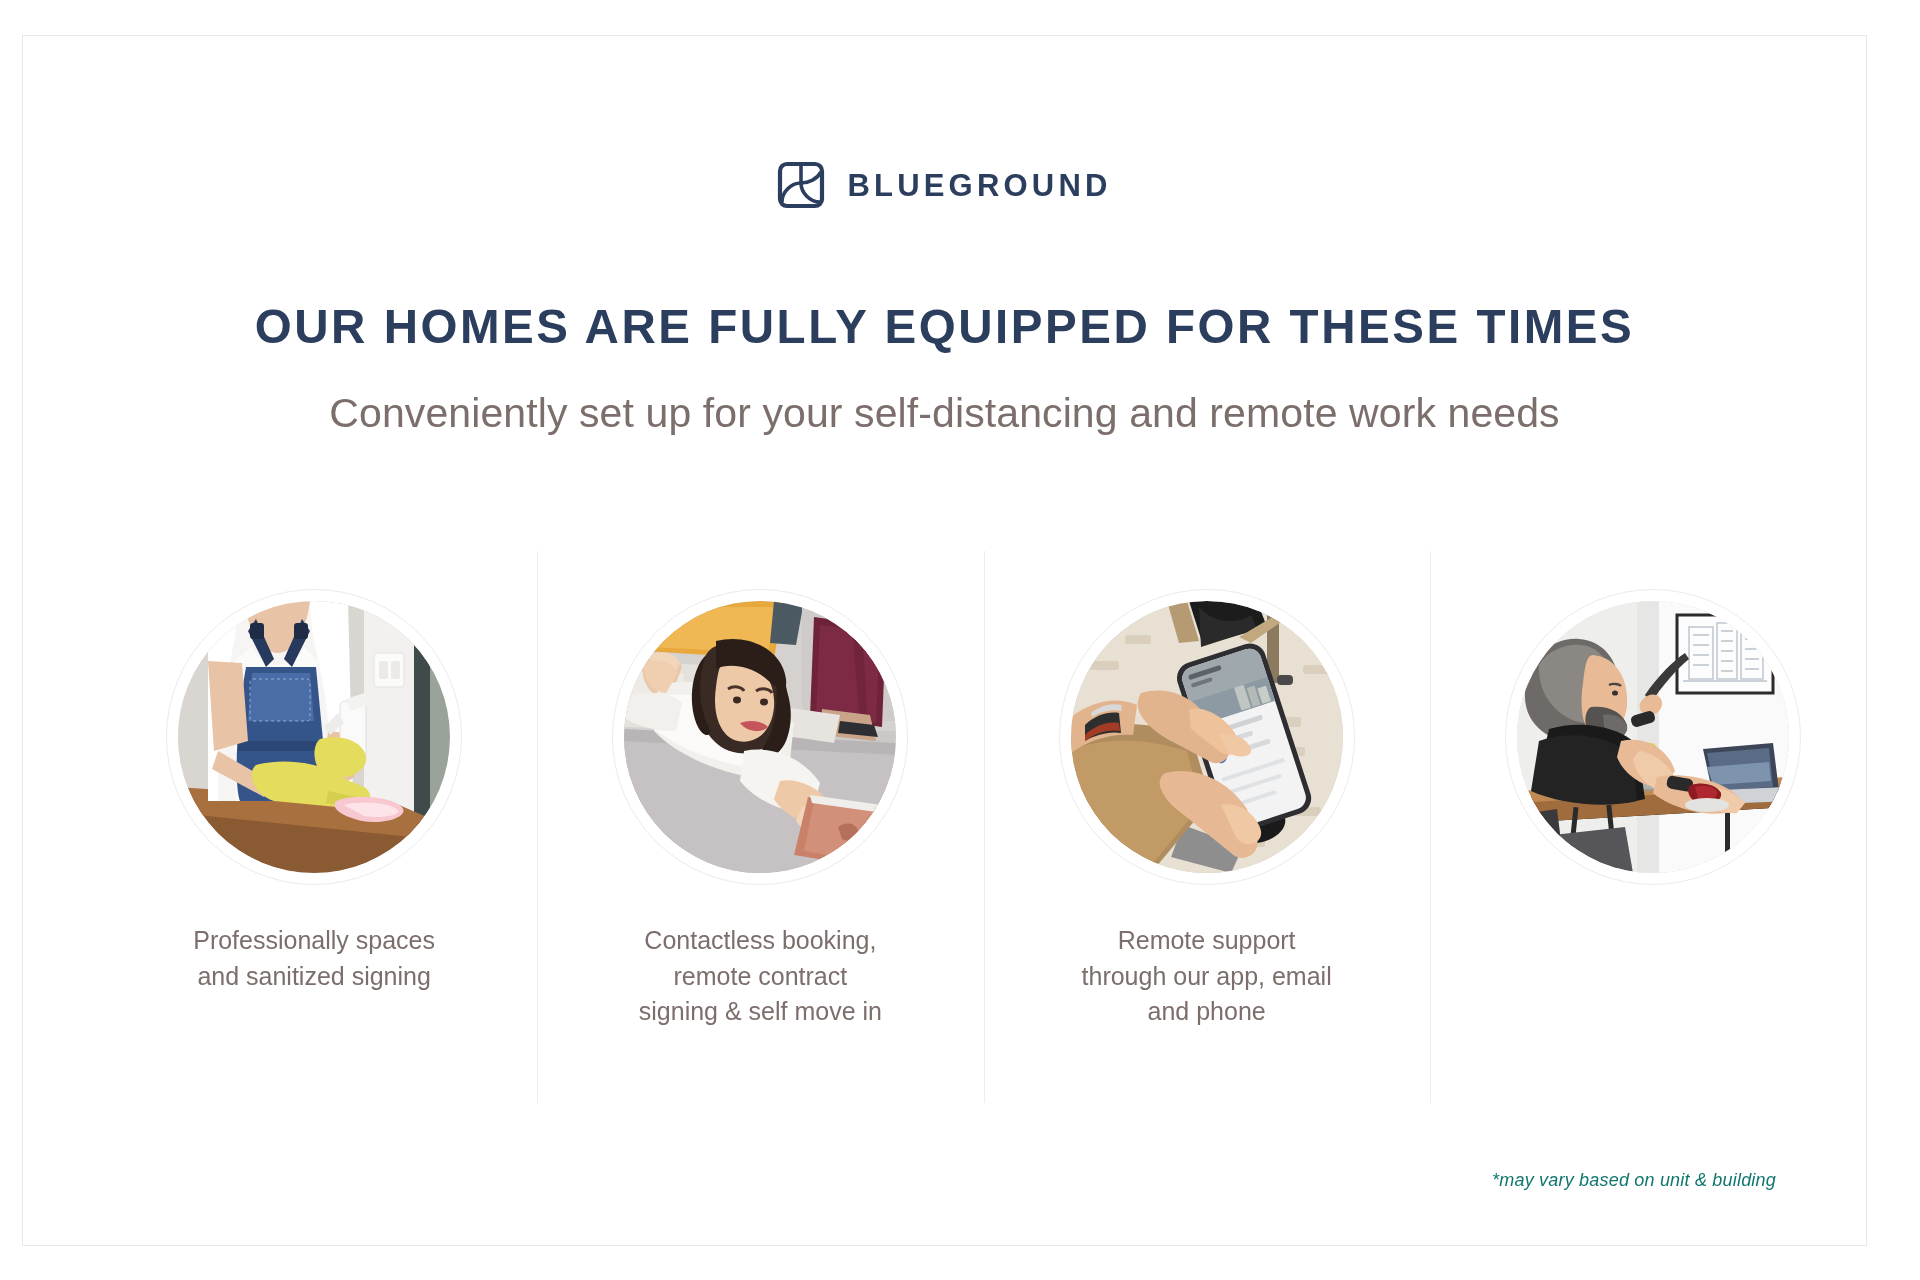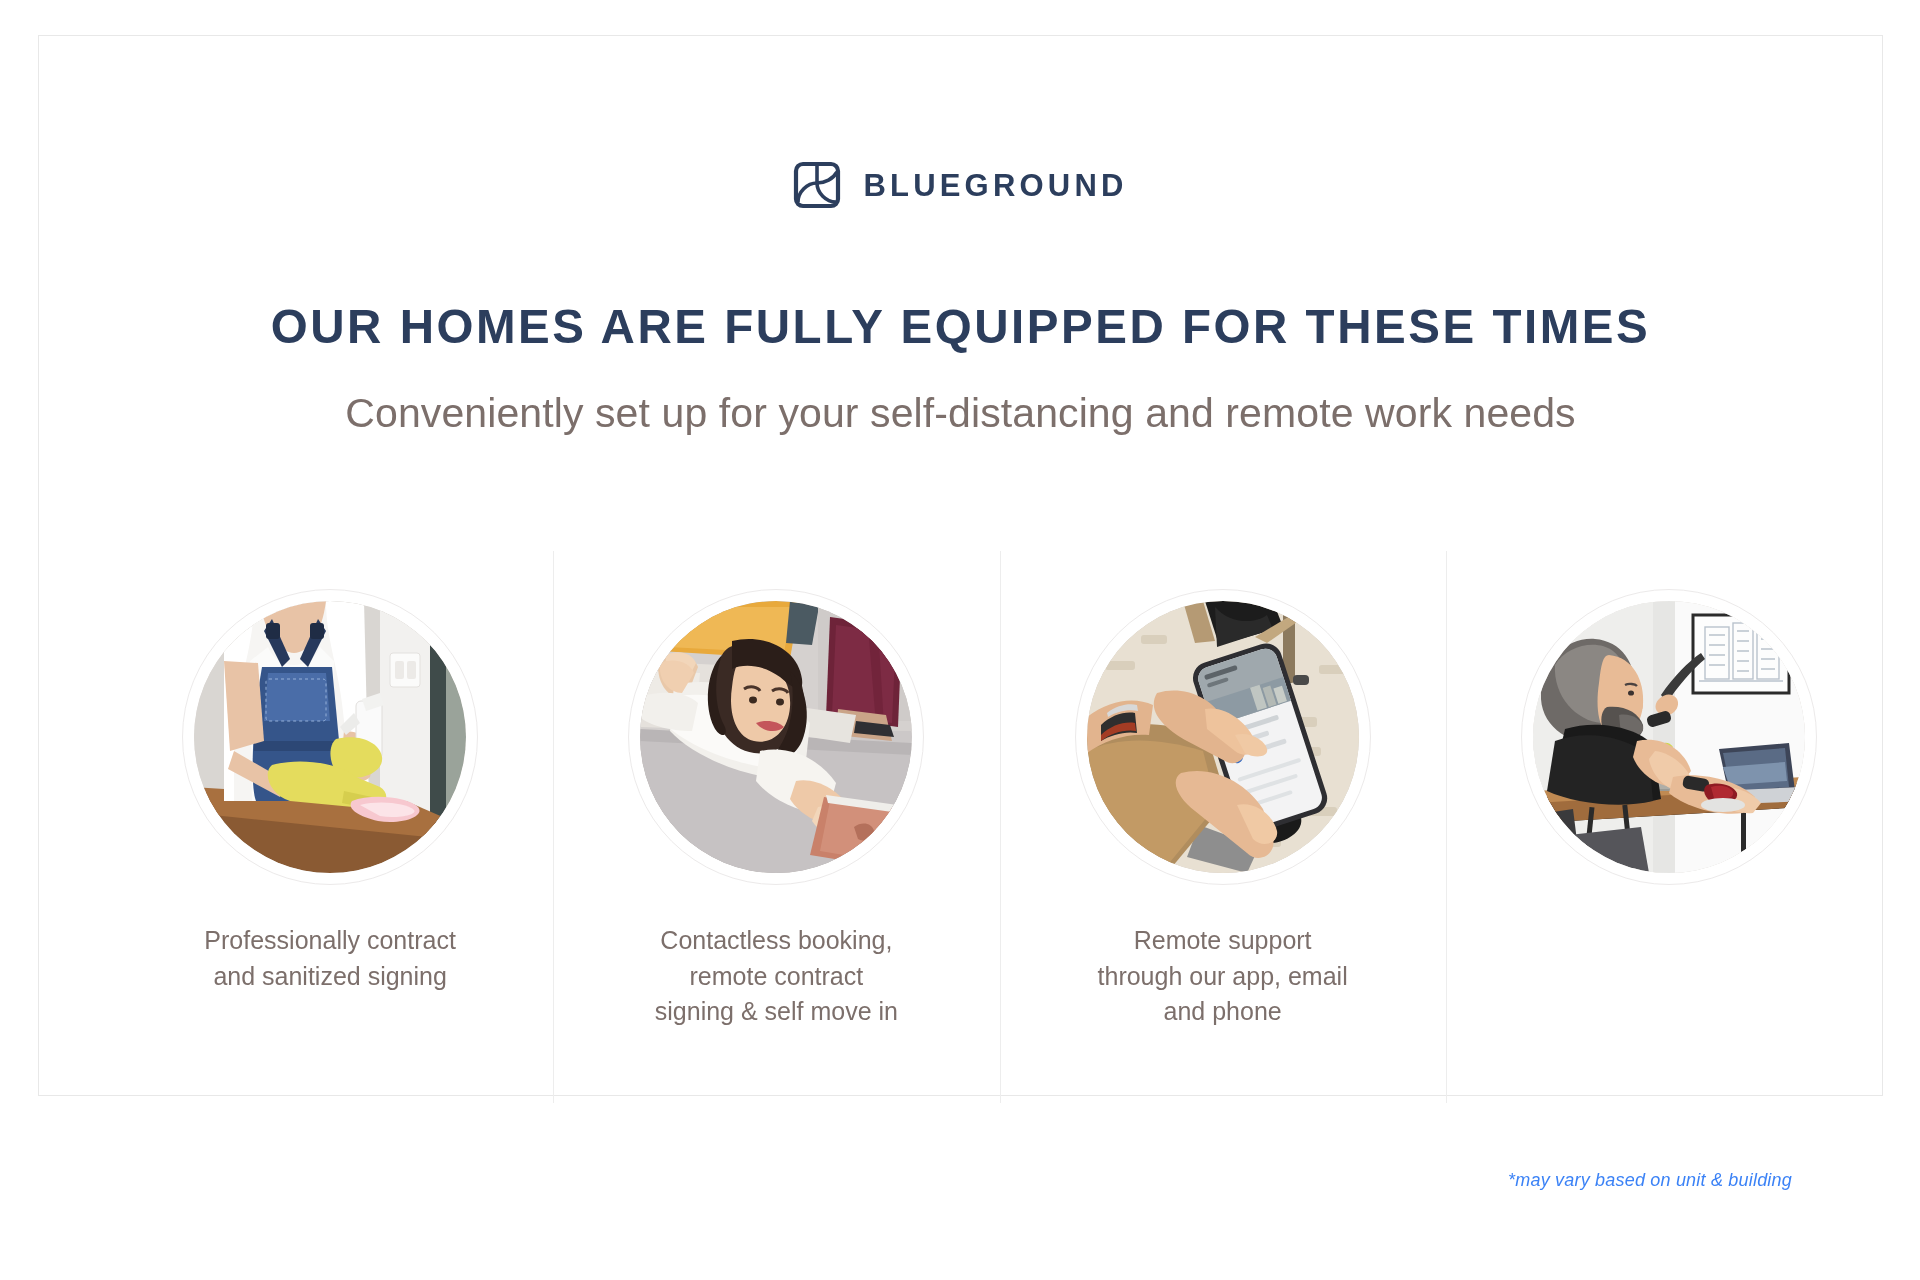--- a/index.html
+++ b/index.html
@@ -15,24 +15,24 @@
   .page {
     position: relative;
     width: 1920px;
     height: 1280px;
     background: #ffffff;
   }
 
   
   .frame {
     position: absolute;
-    left: 38px;
+    left: 22px;
     top: 35px;
     width: 1845px;
-    height: 1061px;
+    height: 1211px;
     border: 1px solid #e8e8e8;
     background: #ffffff;
   }
 
   
   .brand {
     position: absolute;
     left: 0; right: 0;
     top: 125px;
     display: flex;
@@ -129,21 +129,21 @@
     color: #7c6f6b;
     font-size: 25px;
     line-height: 1.42;
     font-weight: normal;
   }
 
   .footnote {
     position: absolute;
     right: 90px;
     top: 1134px;
-    color: #3b82f6;
+    color: #0f766e;
     font-size: 18px;
     font-style: italic;
     letter-spacing: 0.2px;
     margin-left: 12px;
   }
 </style>
 </head>
 <body>
 
 <div class="page">
@@ -207,21 +207,21 @@
                 <path d="M142 138 C166 132, 186 142, 188 156 C190 170, 170 180, 150 176 C136 172, 132 146, 142 138 Z" fill="#e4dc5d"></path>
                 <path d="M78 164 C106 156, 146 162, 162 176 L186 186 C196 192, 194 204, 180 208 L96 200 C76 194, 68 172, 78 164 Z" fill="#e4dc5d"></path>
                 <path d="M150 190 L178 196 L176 208 L148 202 Z" fill="#d6ce4e"></path>
                 <path d="M158 200 C178 192, 214 196, 224 206 C232 216, 206 224, 184 220 C166 216, 152 208, 158 200 Z" fill="#f7c8cf"></path>
                 <path d="M166 204 C186 199, 212 202, 220 209 C224 214, 202 218, 186 215 Z" fill="#fce4e8"></path>
               </g>
             </svg>
           </div>
         </div>
         <div class="caption">
-          <span>Professionally contract</span><br>
+          <span>Professionally spaces</span><br>
           <span>and sanitized signing</span>
         </div>
       </div>
 
       <div class="col">
         <div class="photo-ring">
           <div class="photo">
             <svg viewBox="0 0 272 272" xmlns="http://www.w3.org/2000/svg">
               <defs>
                 <clipPath id="c3">

